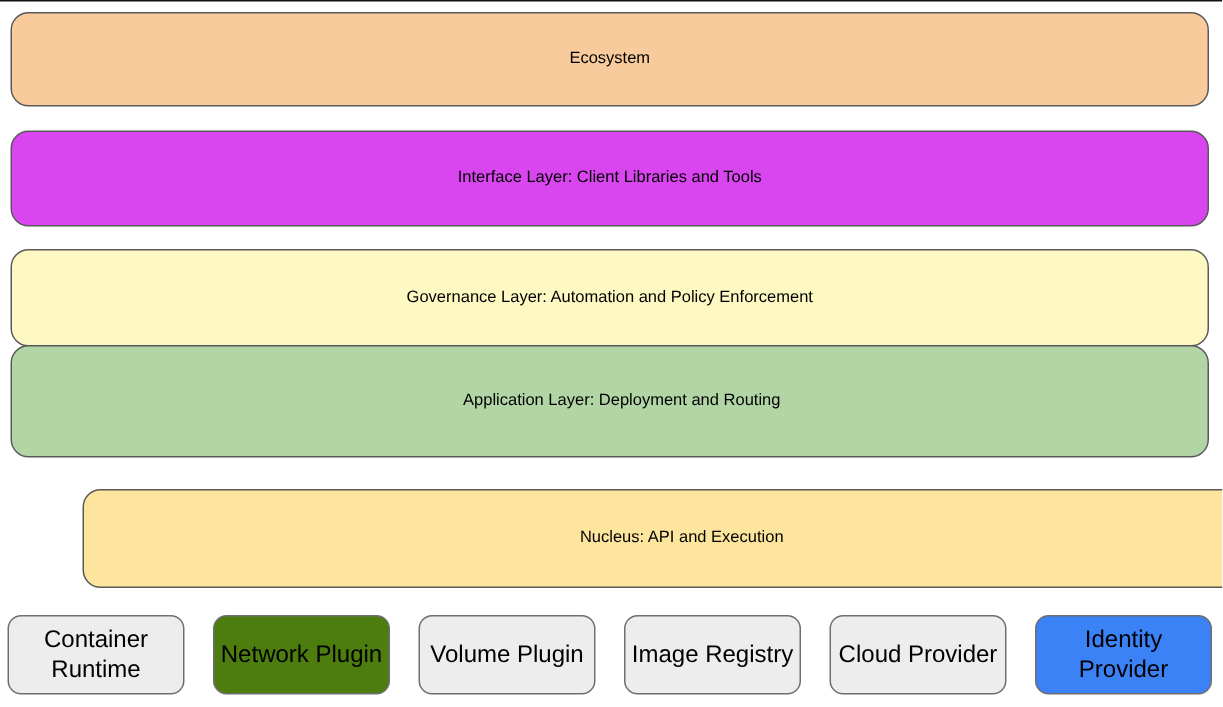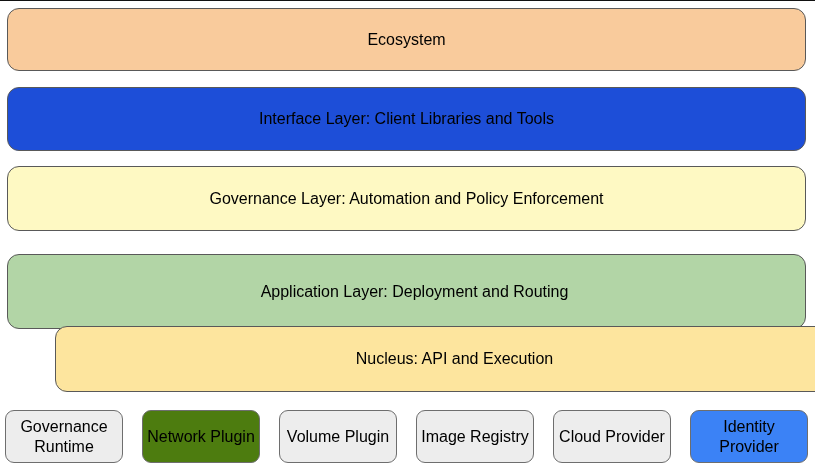--- a/index.html
+++ b/index.html
@@ -27,29 +27,29 @@
   .layer {
     position: absolute;
     left: 7px;
     width: 799px;
     height: 64px;
     border: 1px solid #595959;
     border-radius: 12px;
     display: flex;
     align-items: center;
     justify-content: center;
-    font-size: 16px;
+    font-size: 11px;
     line-height: 1.2;
     text-align: center;
     box-sizing: border-box;
   }
   .layer-1 { top: 8px;  height: 63px; }
   .layer-2 { top: 87px; }
   .layer-3 { top: 166px; height: 65px; }
-  .layer-4 { top: 254px; height: 75px; padding-left: 16px; }
+  .layer-4 { top: 230px; height: 75px; padding-left: 16px; }
   .layer-5 { top: 326px; height: 66px; }
   .plugin-row {
     position: absolute;
     top: 410px;
     left: 5px;
     width: 803px;
     height: 53px;
     display: flex;
     justify-content: space-between;
     align-items: stretch;
@@ -73,39 +73,39 @@
 <body>
 
 <div class="canvas">
 
   <div class="top-edge"></div>
 
   <div class="layer layer-1" style="background-color: rgb(249, 203, 156);">
     <span>Ecosystem</span>
   </div>
 
-  <div class="layer layer-2" style="background-color: #1d4ed8;">
+  <div class="layer layer-2" style="background-color: #d946ef;">
     <span>Interface Layer: Client Libraries and Tools</span>
   </div>
 
   <div class="layer layer-3" style="background-color: #fef9c3;">
     <span>Governance Layer: Automation and Policy Enforcement</span>
   </div>
 
   <div class="layer layer-4" style="background-color: rgb(178, 213, 166);">
     <span>Application Layer: Deployment and Routing</span>
   </div>
 
   <div class="layer layer-5" style="background-color: rgb(253, 229, 158); margin-left: 48px;">
     <span>Nucleus: API and Execution</span>
   </div>
 
   <div class="plugin-row">
     <div class="plugin-box" style="background-color: rgb(237, 237, 237);">
-      <span>Governance Runtime</span>
+      <span>Container Runtime</span>
     </div>
     <div class="plugin-box" style="background-color: #4d7c0f;">
       <span>Network Plugin</span>
     </div>
     <div class="plugin-box" style="background-color: rgb(237, 237, 237);">
       <span>Volume Plugin</span>
     </div>
     <div class="plugin-box" style="background-color: rgb(237, 237, 237);">
       <span>Image Registry</span>
     </div>

